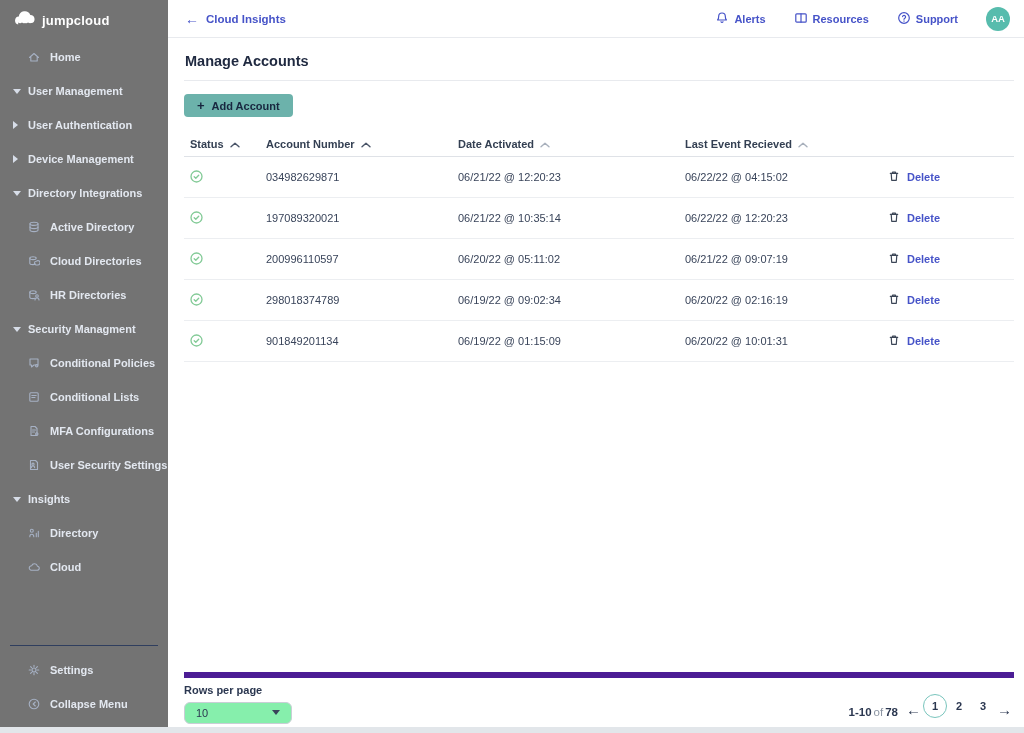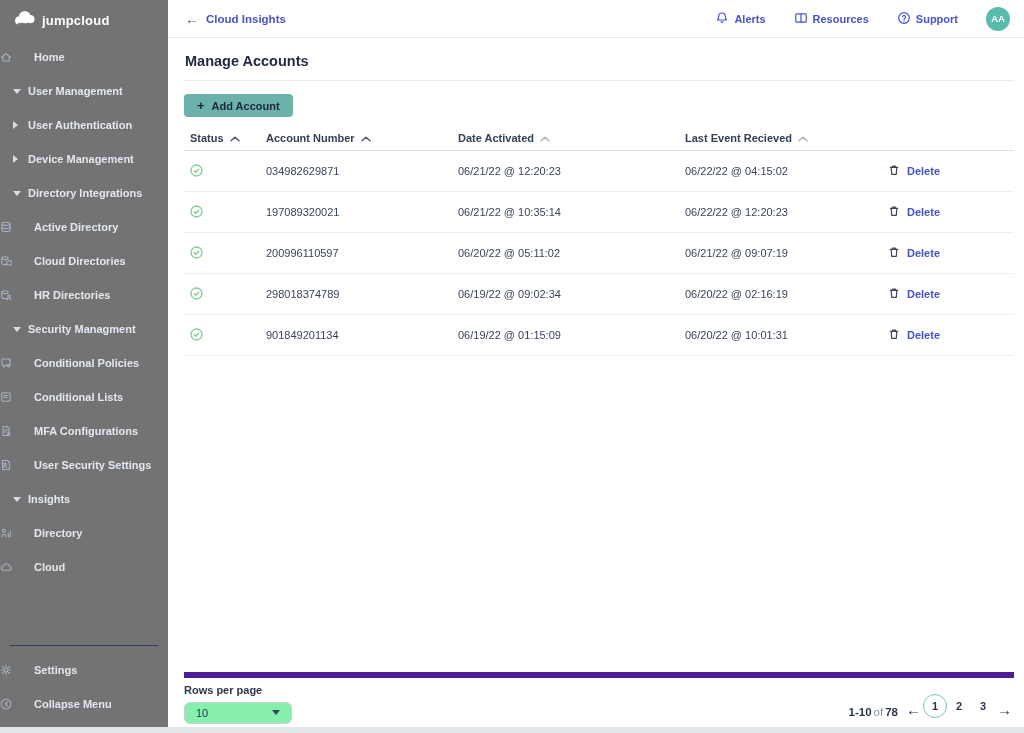--- a/index.html
+++ b/index.html
@@ -8,21 +8,21 @@
   .bottom-strip { position:absolute; left:0; right:0; bottom:0; height:6px; background:#e2e6ea; }
 
   
   .sidebar { position:absolute; top:0; left:0; width:168px; height:727px; background:#737373; display:flex; flex-direction:column; }
   .logo { height:40px; display:flex; align-items:center; padding-left:13px; gap:5px; }
   .logo-text { color:#fff; font-weight:bold; font-size:13px; letter-spacing:.2px; }
   .nav { flex:0 0 auto; }
   .nav-item { height:34px; display:flex; align-items:center; font-size:11px; font-weight:bold; color:#e3e8f0; cursor:pointer; white-space:nowrap; }
   .nav-item.top { padding-left:13px; }
   .nav-item.top .caret-box { width:15px; display:flex; align-items:center; }
-  .nav-item.sub { gap:22px; }
+  .nav-item.sub { padding-left:28px; gap:10px; }
   .caret-down { width:0; height:0; border-left:4px solid transparent; border-right:4px solid transparent; border-top:5px solid #d7dde8; }
   .caret-right { width:0; height:0; border-top:4px solid transparent; border-bottom:4px solid transparent; border-left:5px solid #d7dde8; }
   .sub-icon { flex:0 0 12px; display:flex; align-items:center; }
   .sub-icon svg, .side-foot svg { stroke:#a6b1c4; fill:none; stroke-width:1.1; stroke-linecap:round; stroke-linejoin:round; }
   .side-foot { margin-top:auto; padding-bottom:6px; }
   .side-divider { height:1px; background:#2f3e5e; margin:0 10px 7px 10px; }
 
   
   .content { margin-left:168px; height:727px; display:flex; flex-direction:column; }
 
@@ -33,21 +33,21 @@
   .tb-action { display:flex; align-items:center; gap:5px; color:#4653c8; font-size:11px; font-weight:bold; cursor:pointer; }
   .tb-action svg { stroke:#4653c8; fill:none; stroke-width:1.2; stroke-linecap:round; stroke-linejoin:round; }
   .avatar { width:24px; height:24px; border-radius:50%; background:#57bcad; color:#fff; font-size:9.5px; font-weight:bold; display:flex; align-items:center; justify-content:center; cursor:pointer; }
 
   .main { flex:1; display:flex; flex-direction:column; padding:0 10px 0 16px; }
   .page-title { font-size:14.5px; font-weight:bold; color:#1f2940; margin:15px 0 11px 1px; }
   .title-divider { height:1px; background:#e8eaee; }
   .add-btn { margin-top:13px; align-self:flex-start; height:23px; background:#6cb2ab; border:none; border-radius:4px; color:#18263f; font-weight:bold; font-size:11px; font-family:inherit; padding:0 13px; display:flex; align-items:center; gap:7px; cursor:pointer; }
   .plus-glyph { font-size:13px; font-weight:bold; }
 
-  .table { margin-top:9px; }
+  .table { margin-top:15px; }
   .thead { display:flex; align-items:center; height:25px; padding-left:6px; border-bottom:1px solid #dfe2e7; }
   .th { font-size:11px; font-weight:bold; color:#333f52; display:flex; align-items:center; gap:6px; cursor:pointer; }
   .sort svg { fill:none; stroke-width:1.4; stroke-linecap:round; stroke-linejoin:round; }
   .sort.dark svg { stroke:#4a5568; }
   .sort.muted svg { stroke:#a8b0bc; }
   .col-status { width:76px; }
   .col-account { width:192px; }
   .col-date { width:227px; }
   .col-event { width:203px; }
   .col-delete { flex:1; }

